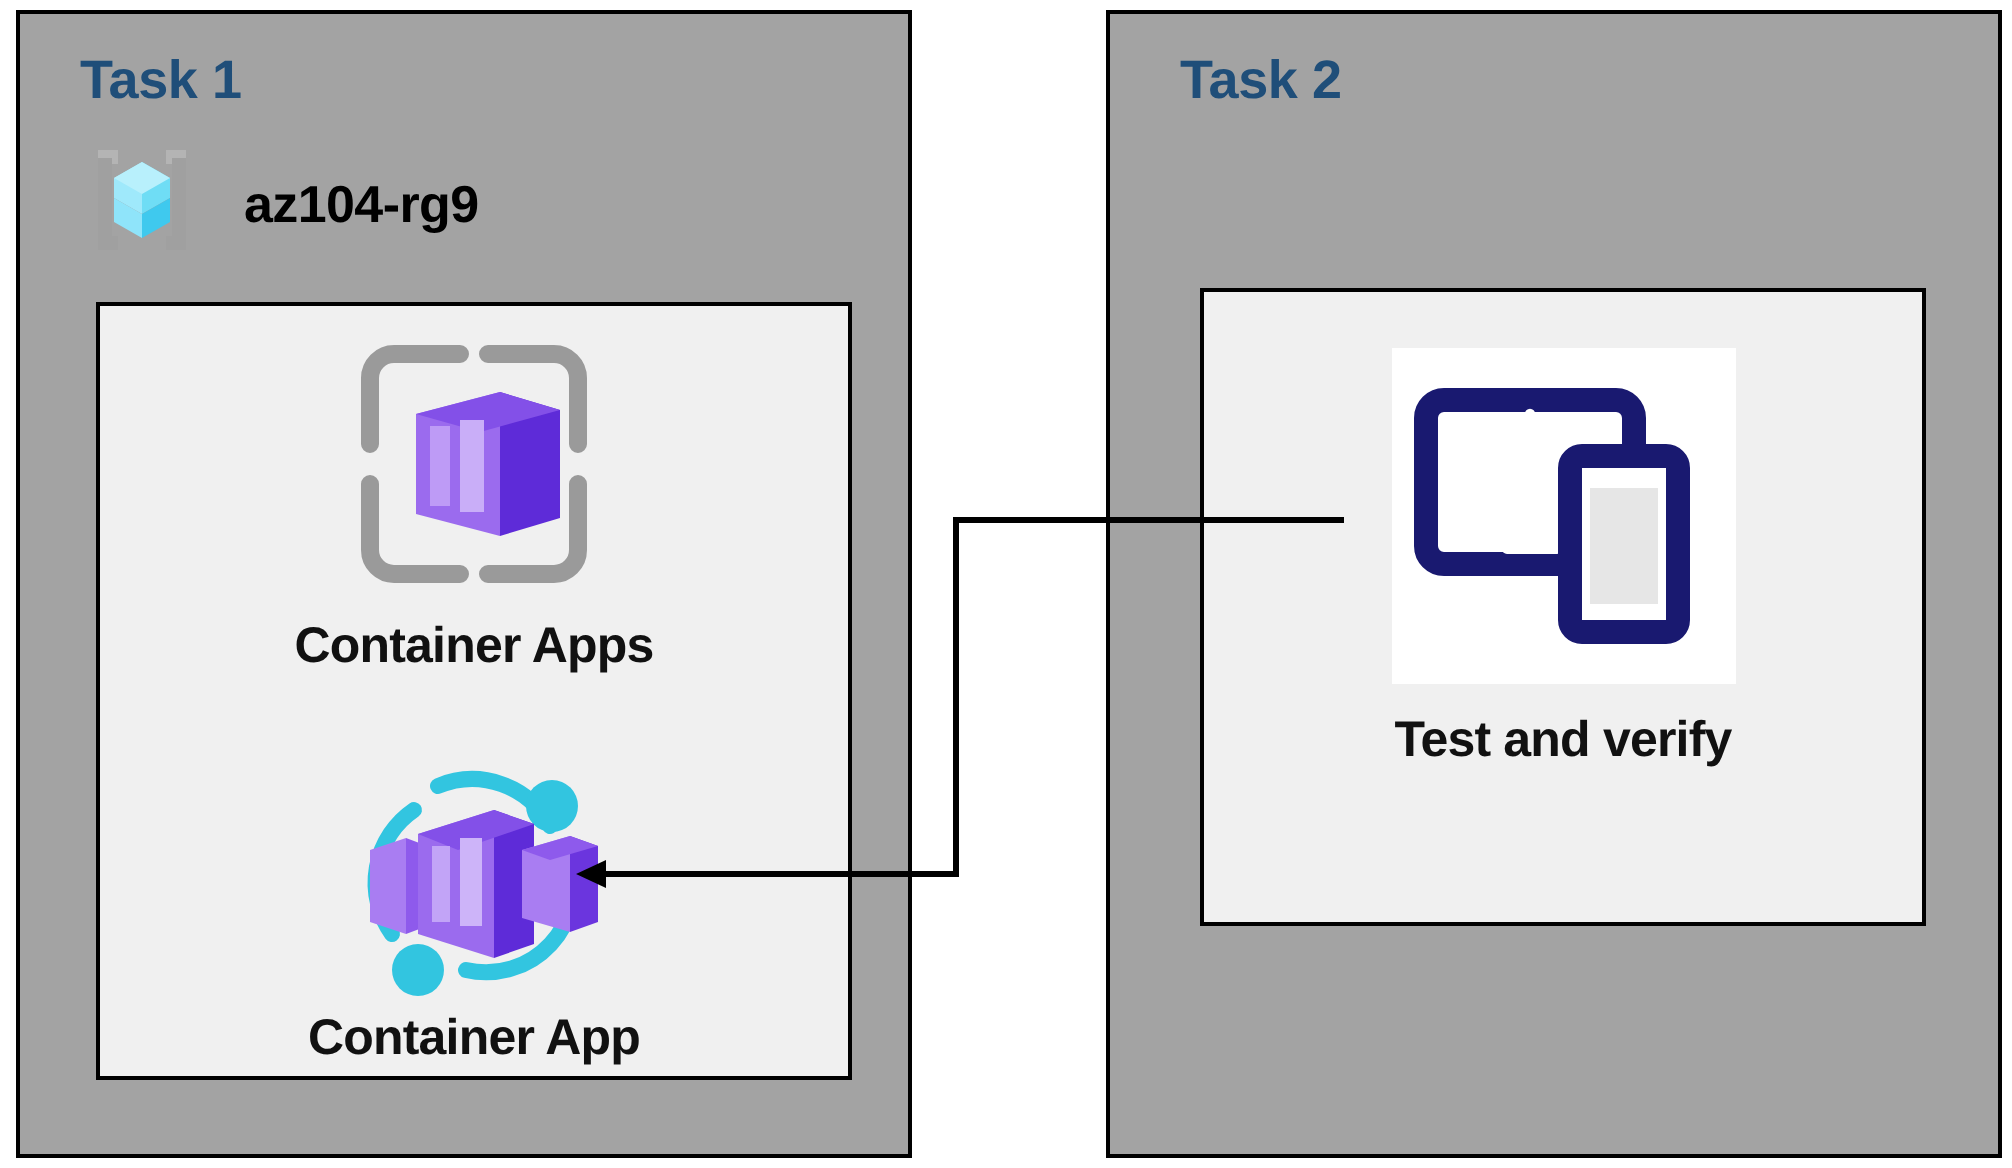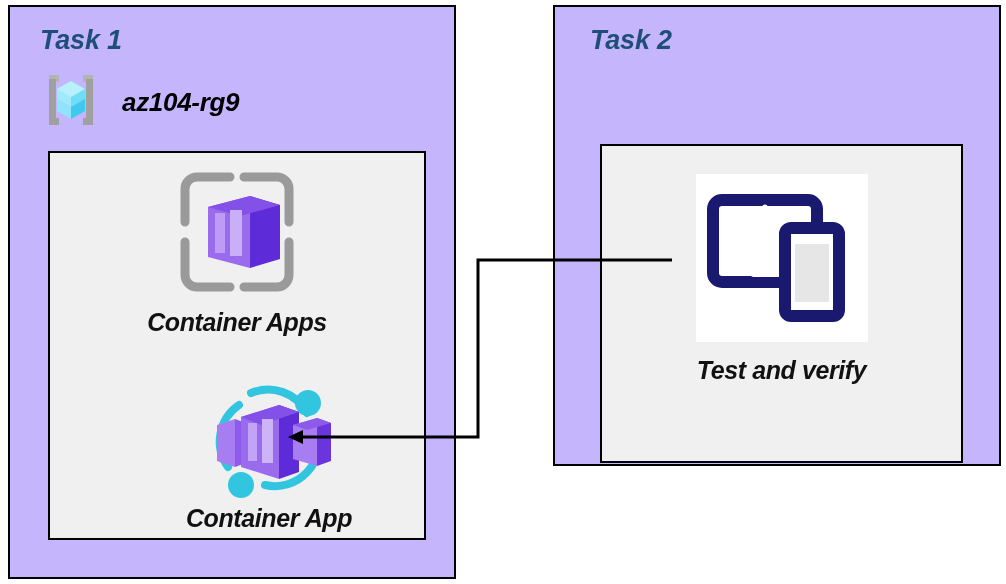--- a/index.html
+++ b/index.html
@@ -9,27 +9,26 @@
     font-family:"Liberation Sans", sans-serif;
     position:relative;
     overflow:hidden;
     -webkit-font-smoothing:antialiased;
   }
   .stage{position:absolute;left:0;top:0;width:1006px;height:584px;}
 
   
   .task-panel{
     position:absolute;
-    background:#c4b5fd;
+    background:#a3a3a3;
     border:2px solid #000000;
     box-sizing:border-box;
-    font-style:italic;
   }
   #task1-panel{left:8px;top:5px;width:448px;height:574px;}
-  #task2-panel{left:553px;top:5px;width:448px;height:461px;}
+  #task2-panel{left:553px;top:5px;width:448px;height:574px;}
 
   .task-title{
     position:absolute;
     font-size:27px;
     font-weight:bold;
     color:#1F4E79;
     letter-spacing:-0.2px;
     white-space:nowrap;
   }
   #task1-title{left:30px;top:18px;}
@@ -55,21 +54,21 @@
   }
   #task1-inner{left:38px;top:144px;width:378px;height:389px;}
   #task2-inner{left:45px;top:137px;width:363px;height:319px;}
 
   .node{
     position:absolute;
     left:0;width:100%;
     display:flex;flex-direction:column;align-items:center;
   }
   #node-env{top:12px;}
-  #node-app{top:228px;margin-left:32px;}
+  #node-app{top:228px;}
 
   .node-label{
     font-size:25px;font-weight:bold;color:#111111;
     text-align:center;line-height:1.08;
     letter-spacing:-0.4px;
     margin-top:4px;
   }
   #env-label{margin-top:6px;}
   #app-label{margin-top:2px;}
 

